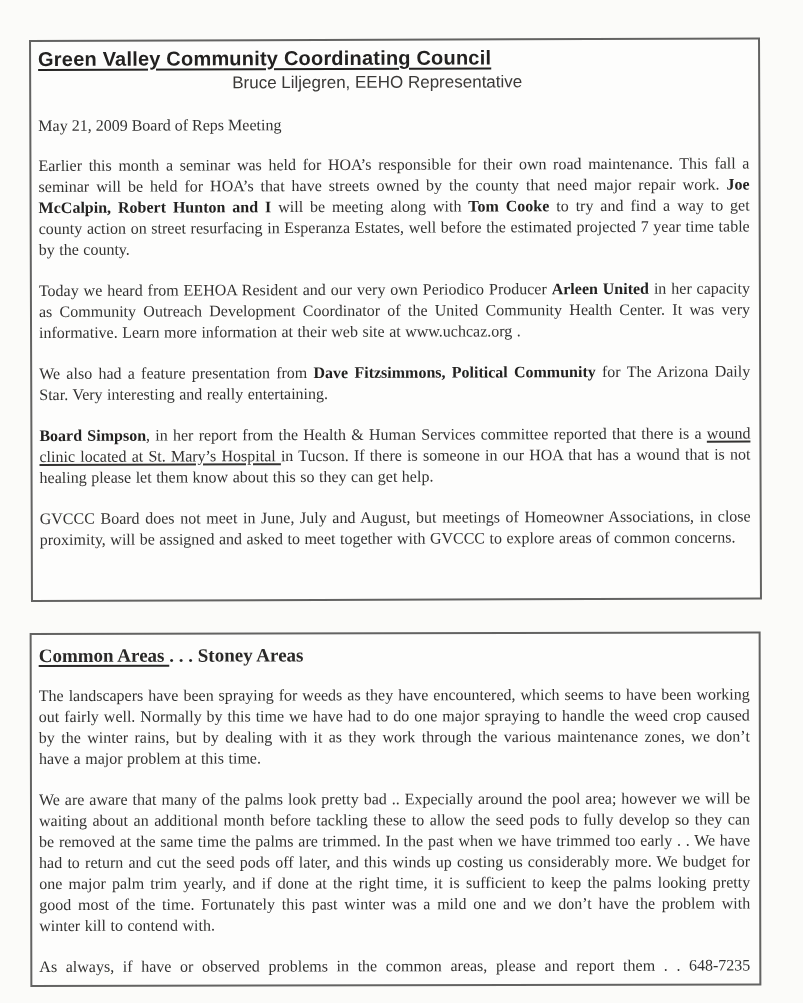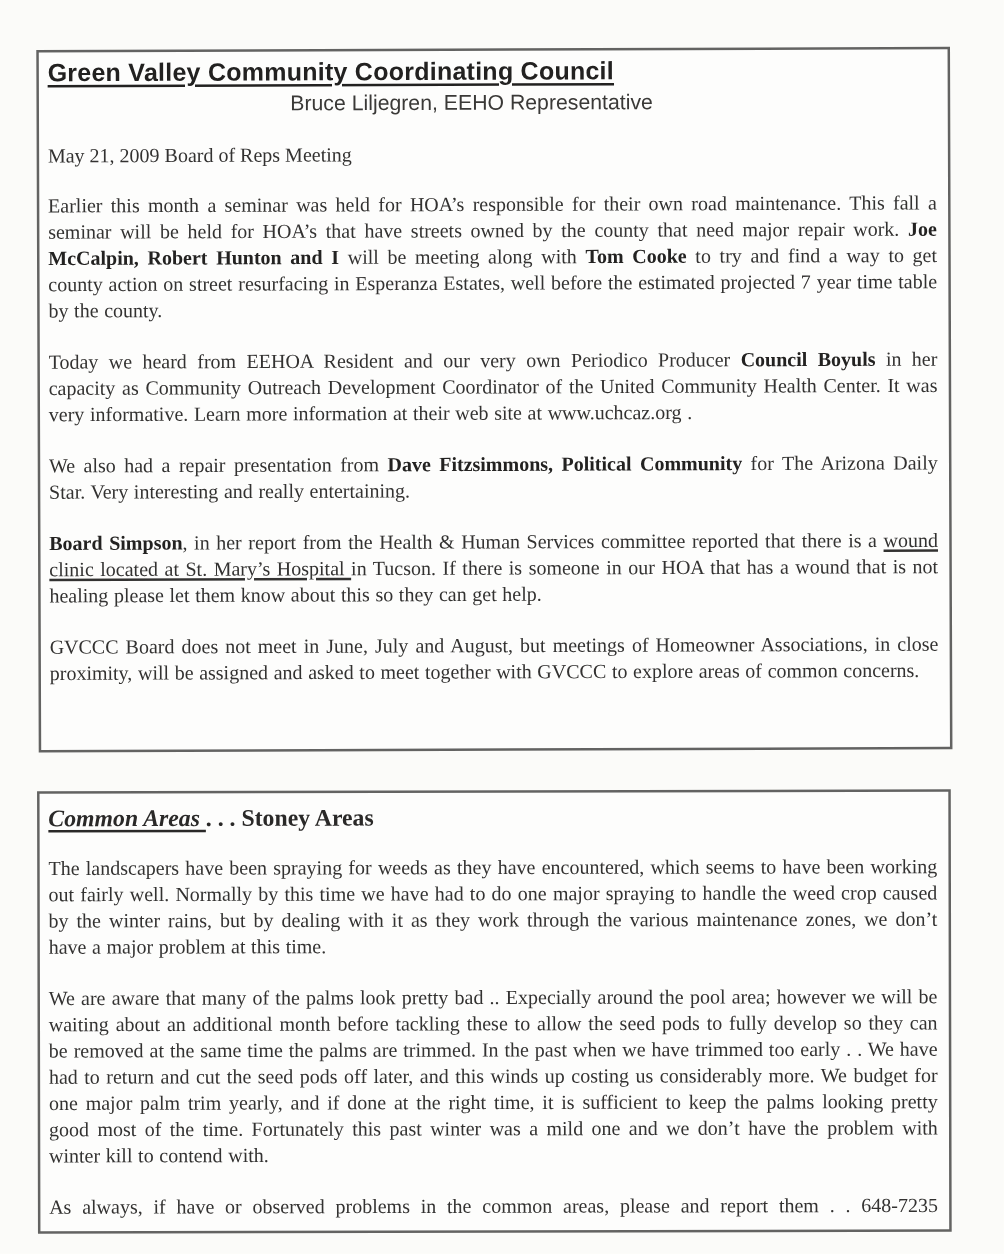--- a/index.html
+++ b/index.html
@@ -85,39 +85,38 @@
   .common-heading {
     font-size: 19px;
     margin: 4px 0 0 0;
     color: #2a2928;
   }
   .common-heading .heading-bold {
     font-weight: 700;
     text-decoration: underline;
     text-decoration-thickness: 2px;
     text-underline-offset: 3px;
-    font-style: italic;
   }
   .common-copy p:first-of-type {
     margin-top: 18px;
   }
 </style>
 </head>
 <body>
 
 <div class="page">
 
   <div class="report-box box-council">
     <h1 class="council-title">Green Valley Community Coordinating Council</h1>
     <div class="council-subtitle">Bruce Liljegren, EEHO Representative</div>
     <div class="date-line">May 21, 2009 Board of Reps Meeting</div>
     <div class="body-copy">
         <p><span>Earlier this month a seminar was held for HOA’s responsible for their own road maintenance.  This fall a seminar will be held for HOA’s that have streets owned by the county that need major repair work.  </span><span class="b">Joe McCalpin, Robert Hunton and I</span><span> will be meeting along with </span><span class="b">Tom Cooke</span><span> to try and find a way to get county action on street resurfacing in Esperanza Estates, well before the estimated projected 7 year time table by the county.</span></p>
-        <p><span>Today we heard from EEHOA Resident and our very own Periodico Producer </span><span class="b">Council Boyuls</span><span> in her capacity as Community Outreach Development Coordinator of the United Community Health Center.  It was very informative.  Learn more information at their web site at  www.uchcaz.org .</span></p>
-        <p><span>We also had a repair presentation from </span><span class="b">Dave Fitzsimmons, Political Community</span><span> for The Arizona Daily Star.  Very interesting and really entertaining.</span></p>
+        <p><span>Today we heard from EEHOA Resident and our very own Periodico Producer </span><span class="b">Arleen United</span><span> in her capacity as Community Outreach Development Coordinator of the United Community Health Center.  It was very informative.  Learn more information at their web site at  www.uchcaz.org .</span></p>
+        <p><span>We also had a feature presentation from </span><span class="b">Dave Fitzsimmons, Political Community</span><span> for The Arizona Daily Star.  Very interesting and really entertaining.</span></p>
         <p><span class="b">Board Simpson</span><span>, in her report from the Health &amp; Human Services committee reported that there is a </span><span class="u">wound clinic located at St. Mary’s Hospital </span><span>in Tucson.  If there is someone in our HOA that has a wound that is not healing please let them know about this so they can get help.</span></p>
         <p><span>GVCCC Board does not meet in June, July and August, but meetings of Homeowner Associations, in close proximity, will be assigned and asked to meet together with GVCCC to explore areas of common concerns.</span></p>
       </div>
   </div>
 
   <div class="report-box box-common">
     <h2 class="common-heading">
       <span class="heading-bold">Common Areas </span><span> . . . Stoney Areas</span>
     </h2>
     <div class="body-copy common-copy">

